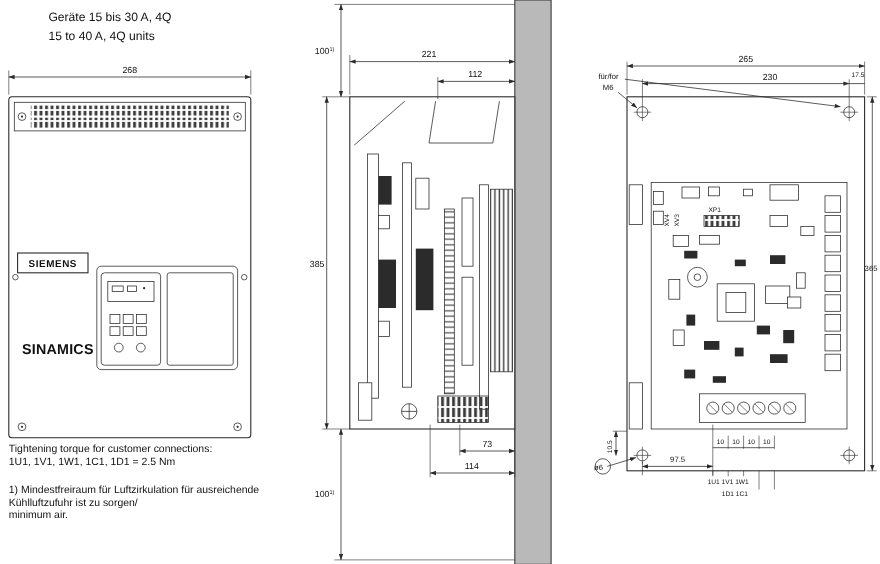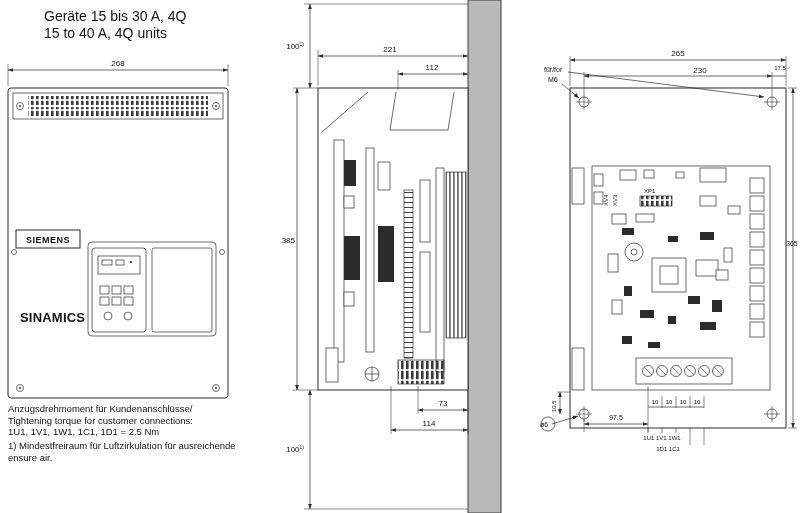--- a/index.html
+++ b/index.html
@@ -1,19 +1,19 @@
 <!DOCTYPE html>
 <html><head>
 <meta charset="utf-8">
 <style>
   *{margin:0;padding:0;box-sizing:border-box}
   html,body{width:800px;height:513px;background:#fff;font-family:"Liberation Sans",sans-serif;overflow:hidden}
   .page{position:relative;width:800px;height:513px;background:#fff}
   .drawing{position:absolute;left:0;top:0}
-  .title{position:absolute;left:44px;top:8px;font-size:14px;line-height:17px;color:#111}
+  .title{position:absolute;left:44px;top:8px;font-size:11px;line-height:17px;color:#111}
   .note{position:absolute;left:8px;font-size:9.5px;line-height:11.5px;color:#111}
   .note.torque{top:403px}
   .note.footnote{top:440px}
   
   .outline{fill:#fff;stroke:#2b2b2b;stroke-width:1}
   .thin{fill:none;stroke:#2b2b2b;stroke-width:.7}
   .thinf{fill:#fff;stroke:#2b2b2b;stroke-width:.7}
   .dark{fill:#2b2b2b;stroke:none}
   .dim{stroke:#2b2b2b;stroke-width:.7;fill:none}
   .ext{stroke:#2b2b2b;stroke-width:.55;fill:none}
@@ -310,23 +310,23 @@
       </g>
     </g>
   </svg>
 
   <div class="title">
     <div>Geräte 15 bis 30 A, 4Q</div>
     <div>15 to 40 A, 4Q units</div>
   </div>
 
   <div class="note torque">
-    <div>Anzugsdrehmoment für Kundenanschlüsse/</div>
     <div>Tightening torque for customer connections:</div>
     <div>1U1, 1V1, 1W1, 1C1, 1D1 = 2.5 Nm</div>
   </div>
 
   <div class="note footnote">
     <div>1) Mindestfreiraum für Luftzirkulation für ausreichende</div>
-    <div>ensure air.</div>
+    <div>Kühlluftzufuhr ist zu sorgen/</div>
+    <div>minimum air.</div>
   </div>
 
 </div>
 
 </body></html>

